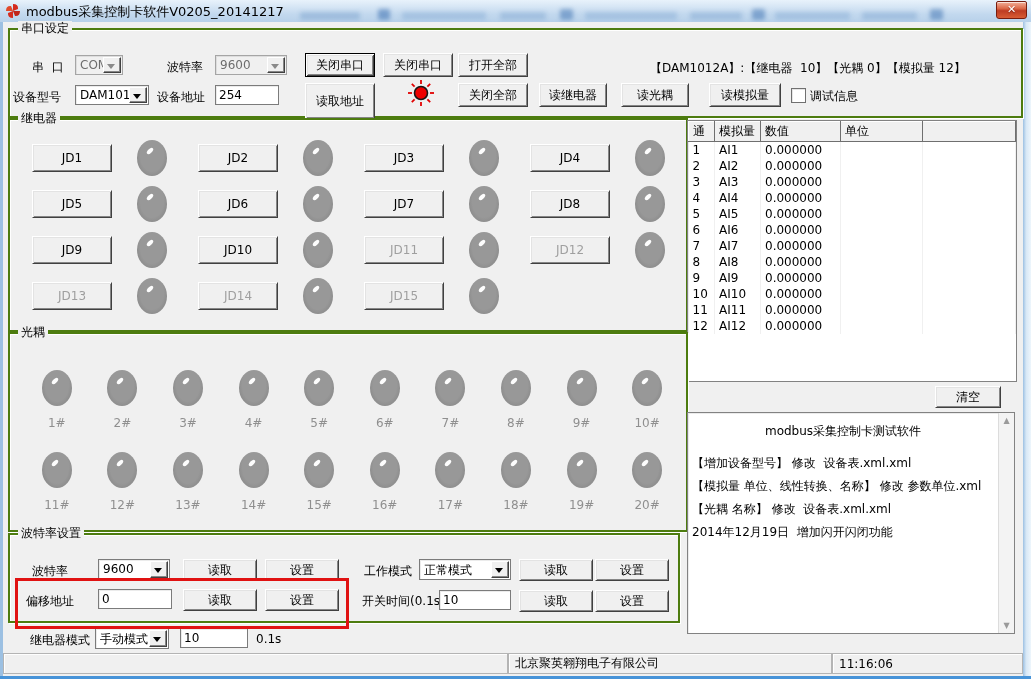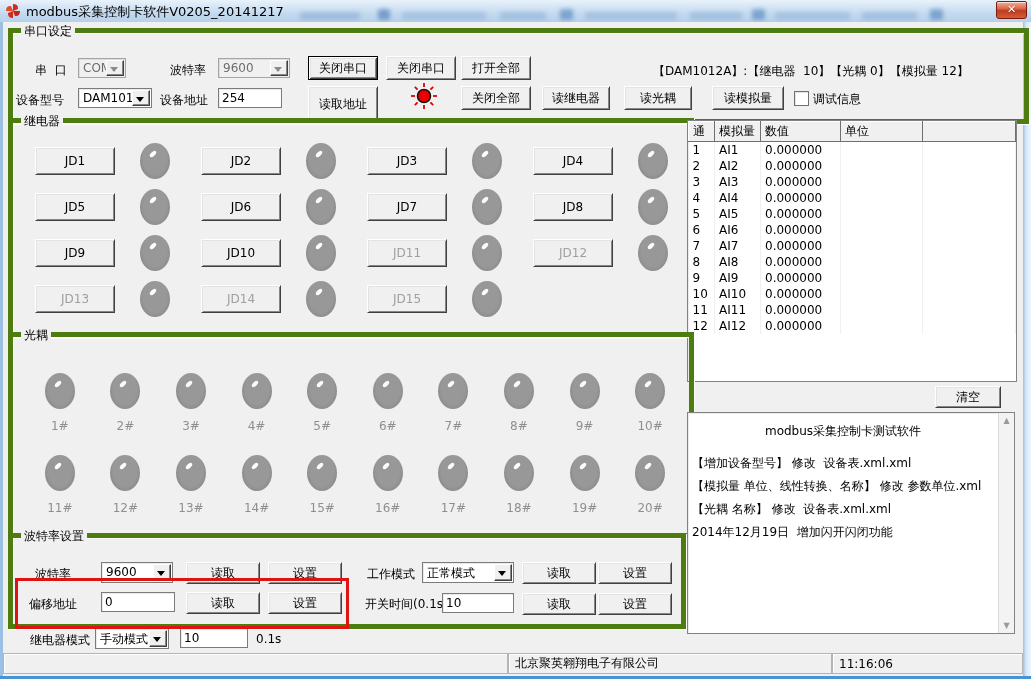--- a/index.html
+++ b/index.html
@@ -20,21 +20,21 @@
     box-shadow:inset 0 1px 0 rgba(255,255,255,.65);
     color:#fff;font-weight:bold;font-size:11px;text-align:center;line-height:16px;cursor:pointer;
     text-shadow:0 1px 1px rgba(60,0,0,.5);box-sizing:border-box;}
   .win-body{position:absolute;left:3px;top:22px;width:1020px;height:654px;background:#f0f0f0;}
   .edge-left{position:absolute;left:0;top:22px;width:3px;height:657px;background:#9cc0e2;}
   .edge-right{position:absolute;left:1023px;top:22px;width:8px;height:657px;
     background:linear-gradient(90deg,#9cc0e2,#d8e8f6 40%,#eef6fc);}
   .edge-bottom{position:absolute;left:0;top:676px;width:1031px;height:3px;background:#4793d8;}
 
   
-  .grp{position:absolute;border:5px solid #4d7c0f;box-shadow:inset 1px 1px 0 #fff,1px 1px 0 #fff;}
+  .grp{position:absolute;border:2px solid #4d7c0f;box-shadow:inset 1px 1px 0 #fff,1px 1px 0 #fff;}
   .legend{position:absolute;top:-9px;left:8px;background:#f0f0f0;padding:0 3px;line-height:14px;}
   .lbl{position:absolute;white-space:pre;}
   .btn{position:absolute;background:#f0f0f0;border:1px solid;border-color:#fff #404040 #404040 #fff;
     box-shadow:inset 1px 1px 0 #e3e3e3,inset -1px -1px 0 #868686;
     font:inherit;text-align:center;padding:0;cursor:pointer;color:#000;}
   .btn.focused{border:1px solid #000;
     box-shadow:inset 1px 1px 0 #fff,inset -1px -1px 0 #404040,inset 2px 2px 0 #e3e3e3,inset -2px -2px 0 #868686;}
   .btn.dis{color:#9f9f9f;cursor:default;}
   .inp{position:absolute;background:#fff;border:1px solid #7b7b7b;
     box-shadow:inset 1px 1px 0 rgba(0,0,0,.08);font:inherit;padding:1px 3px;box-sizing:border-box;}

